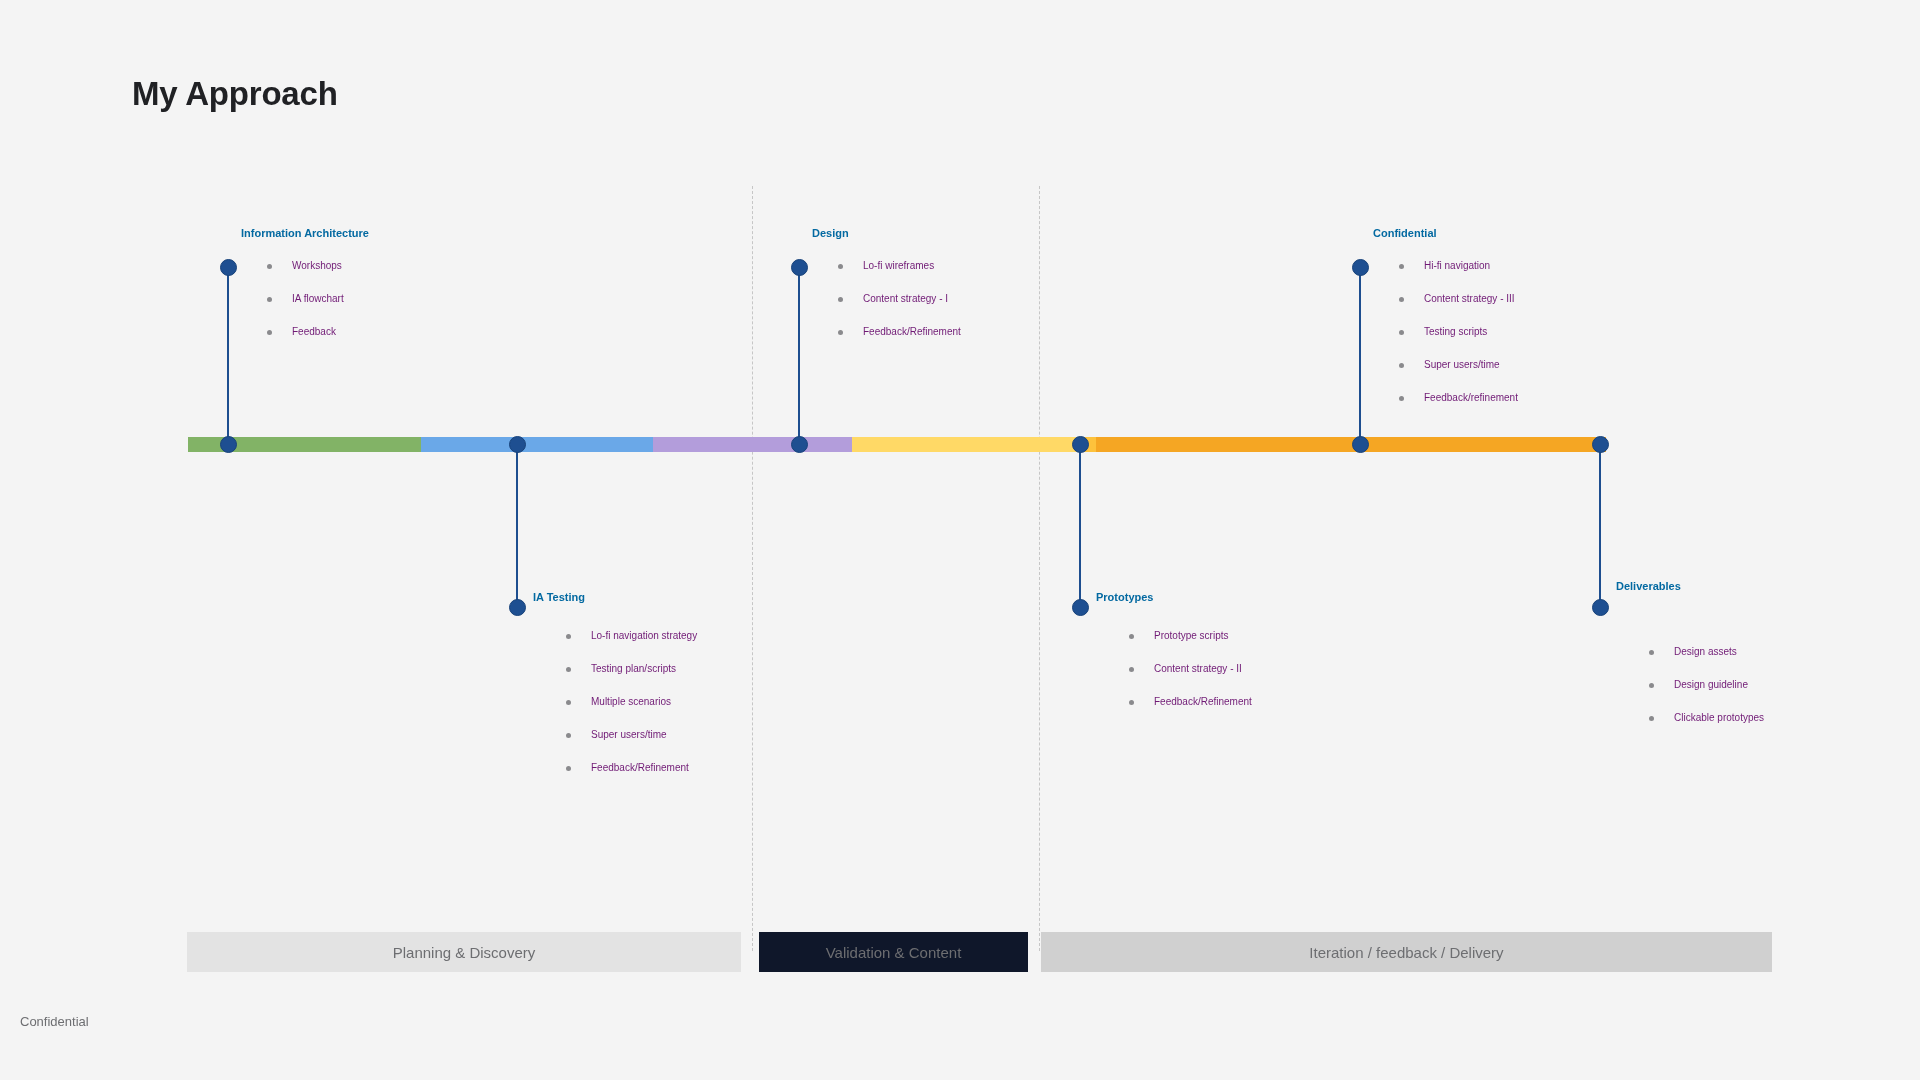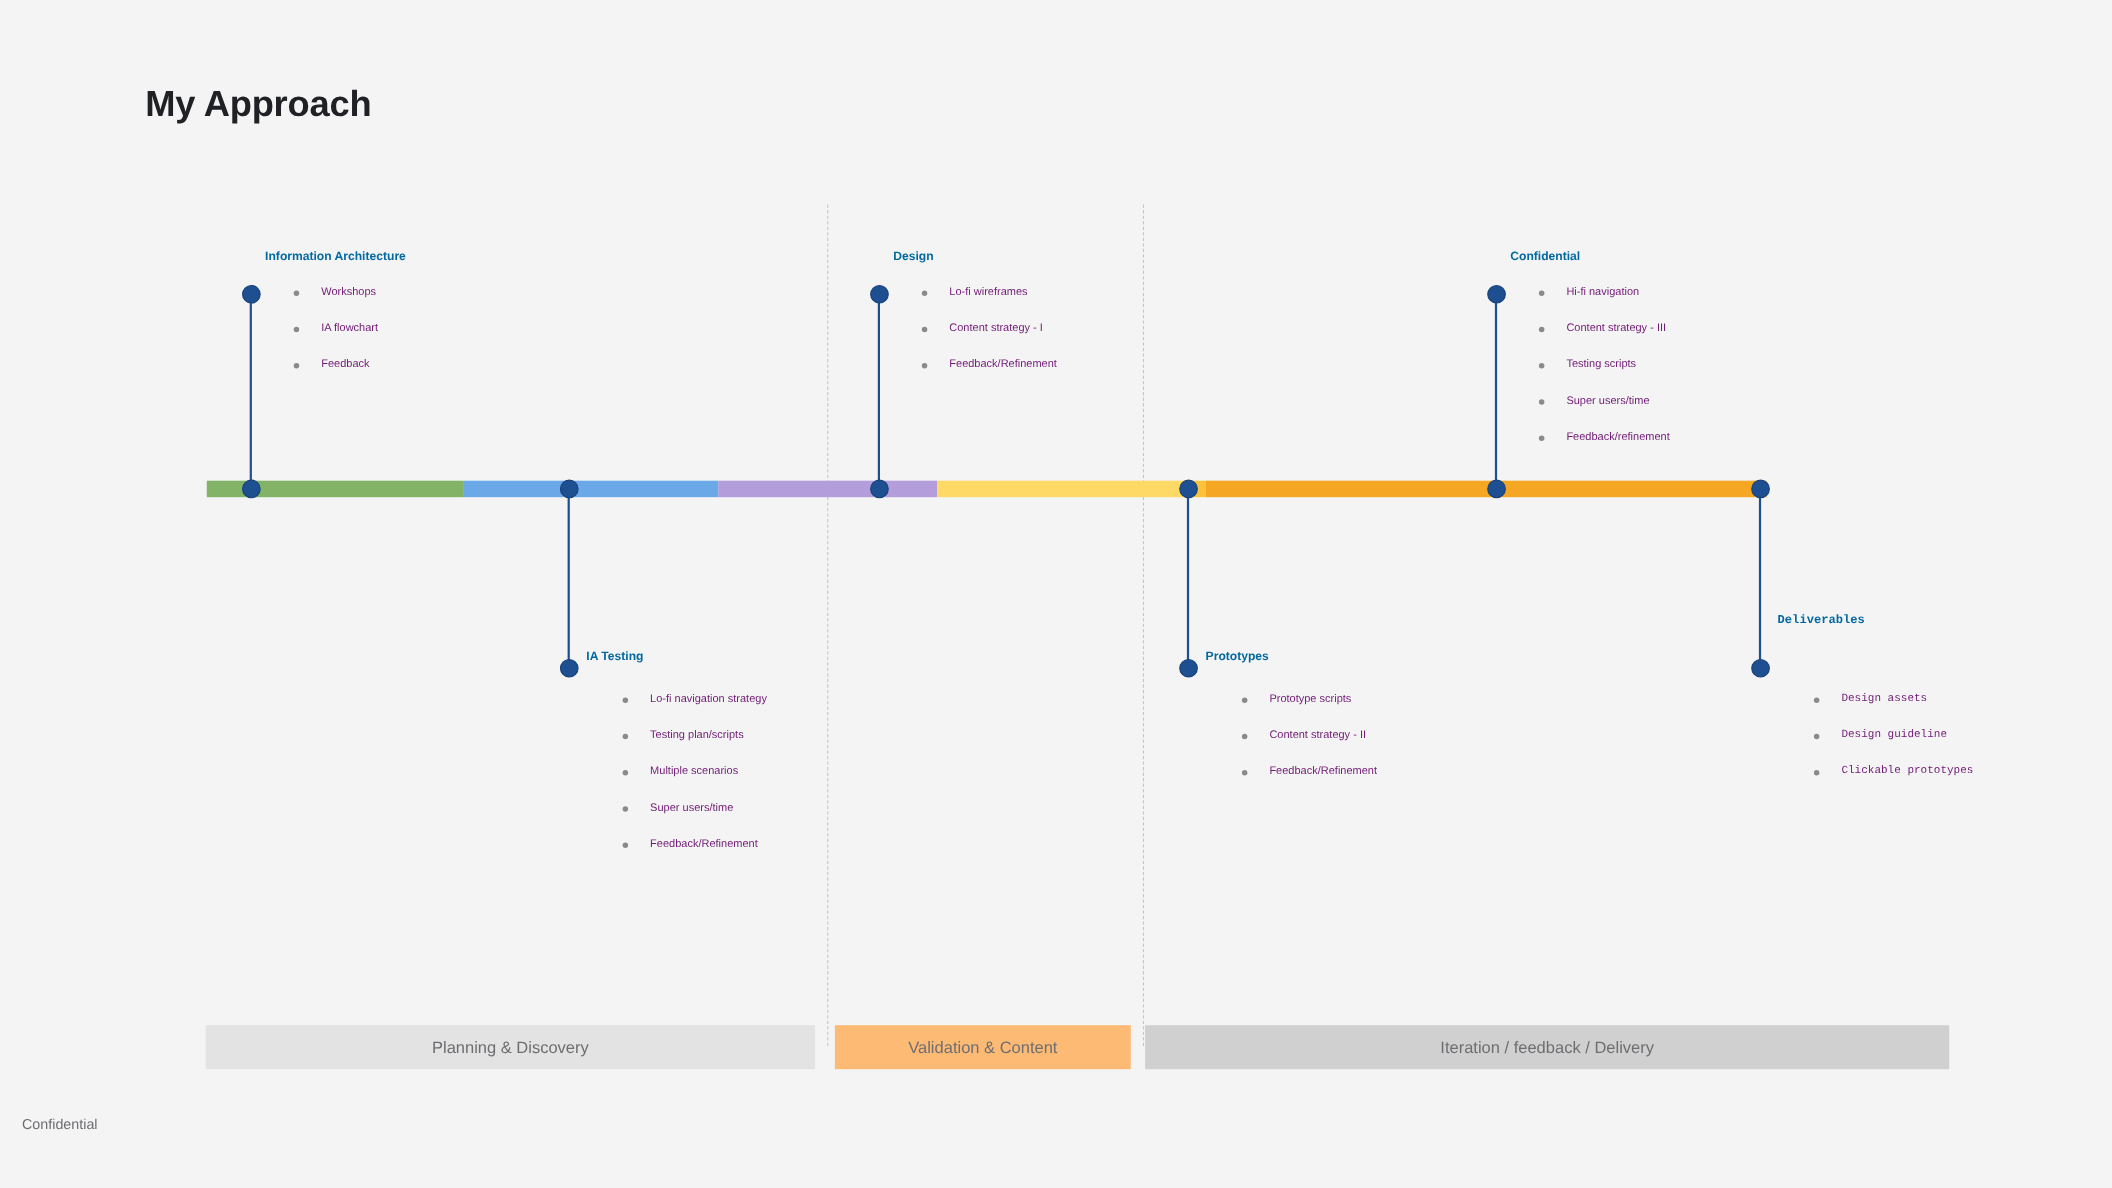--- a/index.html
+++ b/index.html
@@ -182,30 +182,30 @@
           <li>Content strategy - III</li>
           <li>Testing scripts</li>
           <li>Super users/time</li>
           <li>Feedback/refinement</li>
         </ul>
       </div>
       <div class="milestone">
         <div class="connector" style="left: 1579px; top: 437px; height: 170px;"></div>
         <div class="node-dot" style="left: 1572px; top: 436px;"></div>
         <div class="node-dot" style="left: 1572px; top: 599px;"></div>
-        <div class="milestone-title" style="left: 1596px; top: 558px; font-family: Liberation Mono, monospace;">Deliverables</div>
-        <ul class="milestone-list" style="left: 1627px; top: 627px; font-family: Liberation Mono, monospace;">
+        <div class="milestone-title" style="left: 1596px; top: 580px;">Deliverables</div>
+        <ul class="milestone-list" style="left: 1627px; top: 643px;">
           <li>Design assets</li>
           <li>Design guideline</li>
           <li>Clickable prototypes</li>
         </ul>
       </div>
     </div>
 
   <div id="phases-layer">
       <div class="phase-bar" style="left: 167px; width: 554px; background: rgb(227, 227, 227);">Planning &amp; Discovery</div>
-      <div class="phase-bar" style="left: 739px; width: 269px; background: #fdba74;">Validation &amp; Content</div>
+      <div class="phase-bar" style="left: 739px; width: 269px; background: #0f172a;">Validation &amp; Content</div>
       <div class="phase-bar" style="left: 1021px; width: 731px; background: rgb(208, 208, 208);">Iteration / feedback / Delivery</div>
     </div>
 
   <div id="footer-note">Confidential</div>
 
 </div>
 
 </body></html>

